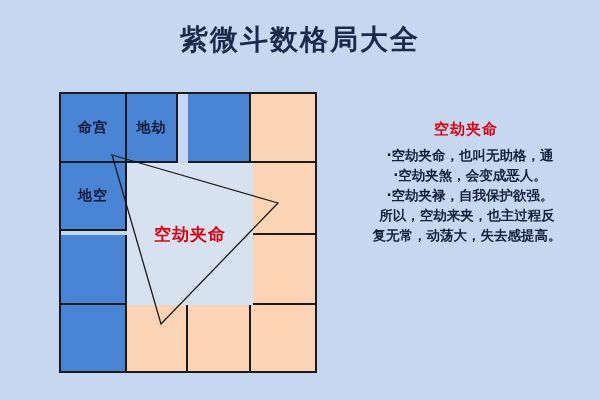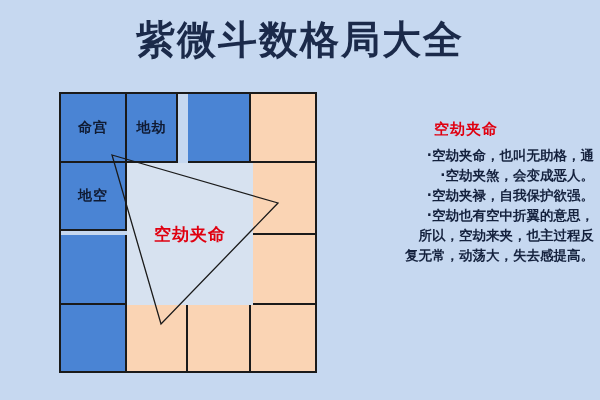--- a/index.html
+++ b/index.html
@@ -23,21 +23,21 @@
     background: #c6d8f0;
   }
 
   
   #title {
     position: absolute;
     left: 0;
     top: 18px;
     width: 600px;
     text-align: center;
-    font-size: 39px;
+    font-size: 28px;
     font-weight: bold;
     color: #1b2a4a;
     letter-spacing: 2px;
     line-height: 44px;
     white-space: nowrap;
   }
 
   
   #grid-wrap {
     position: absolute;
@@ -119,21 +119,21 @@
     letter-spacing: 1px;
     margin-bottom: 6px;
     white-space: nowrap;
   }
   #info-body {
     font-size: 13.5px;
     line-height: 20px;
     color: #14213d;
     font-weight: bold;
     letter-spacing: 0px;
-    text-align: right;
+    text-align: center;
     padding-left: 2px;
   }
   .info-line { white-space: nowrap; }
   .info-line.indent { text-indent: 6px; }
 </style>
 </head>
 <body>
 
 <div id="page">
 
@@ -177,19 +177,18 @@
 
   </div>
 
   <div id="info">
     <div id="info-heading">空劫夹命</div>
     <div id="info-body">
 
     <div class="info-line indent">·空劫夹命，也叫无助格，通</div>
         <div class="info-line indent">·空劫夹煞，会变成恶人。</div>
         <div class="info-line indent">·空劫夹禄，自我保护欲强。</div>
-        <div class="info-line indent">·空劫也有空中折翼的意思，</div>
         <div class="info-line">所以，空劫来夹，也主过程反</div>
         <div class="info-line">复无常，动荡大，失去感提高。</div>
       </div>
   </div>
 
 </div>
 
 </body></html>

